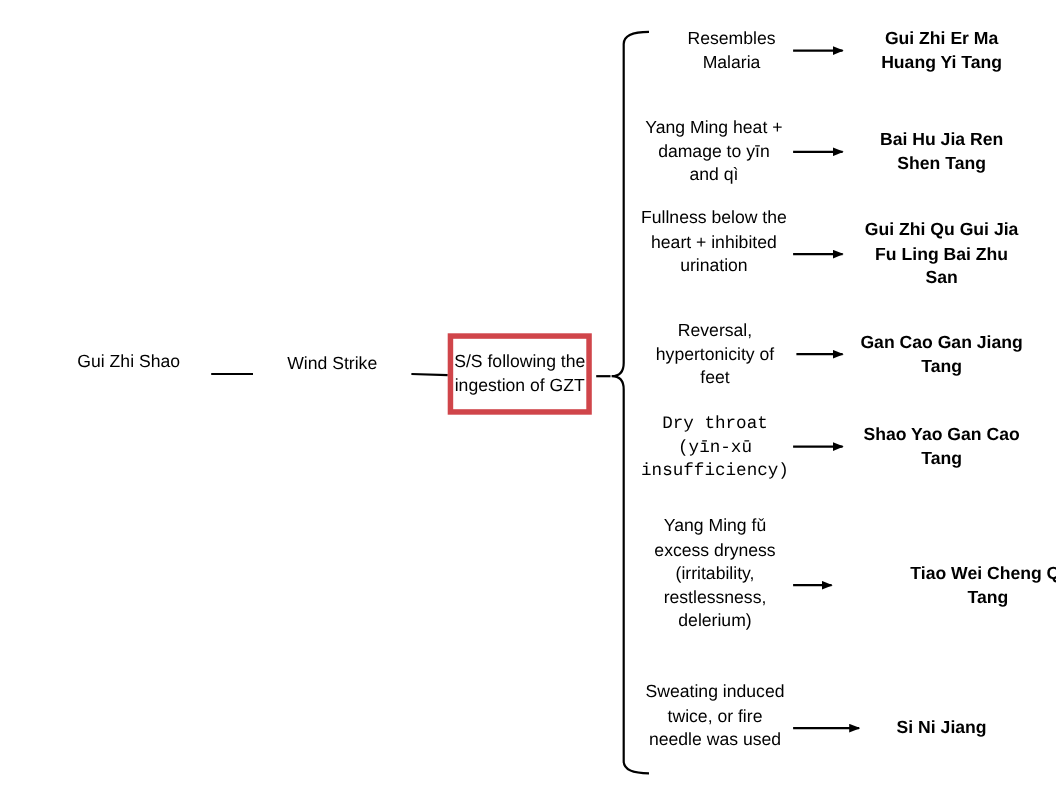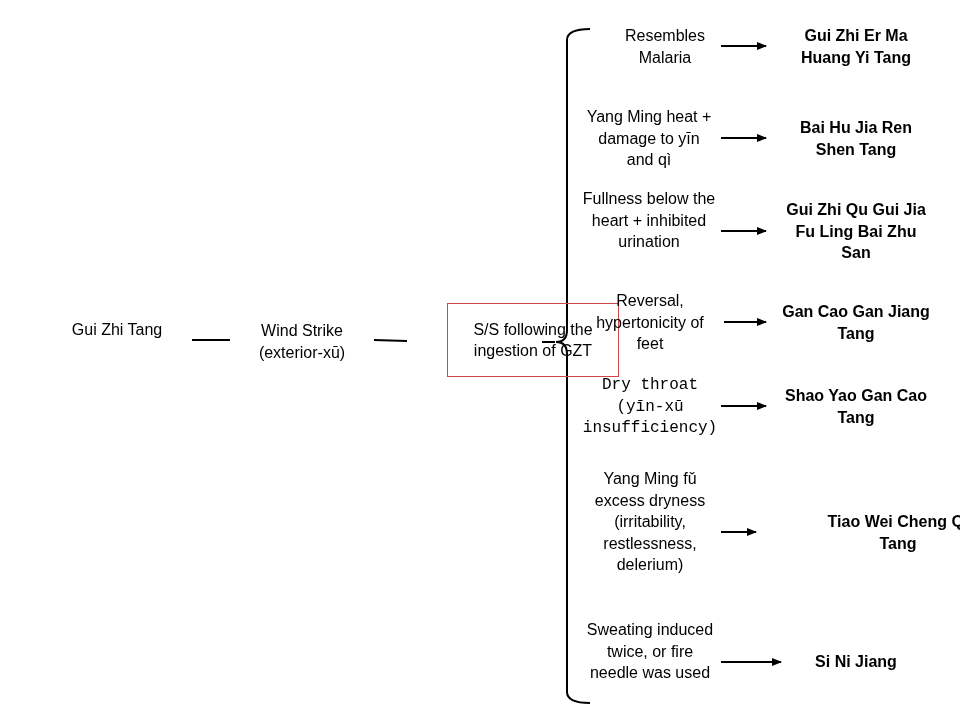--- a/index.html
+++ b/index.html
@@ -1,21 +1,21 @@
 <!DOCTYPE html>
 <html><head>
 <meta charset="utf-8">
 <style>
   html, body { margin:0; padding:0; background:#ffffff; }
   body { width:960px; height:720px; position:relative; overflow:hidden;
          font-family:"Liberation Sans", sans-serif; color:#000; }
   .node { position:absolute; text-align:center; font-size:16px; line-height:21.5px; }
   .result { position:absolute; text-align:center; font-size:16px; line-height:21.5px; font-weight:bold; }
-  .box { position:absolute; left:407px; top:303px; width:172px; height:74px;
-         border:1px solid #b91c1c; box-sizing:border-box; display:flex; align-items:center; justify-content:center;margin-left:40px; }
+  .box { position:absolute; left:407px; top:303px; width:131px; height:74px;
+         border:5px solid #b91c1c; box-sizing:border-box; display:flex; align-items:center; justify-content:center; }
   .box span { font-size:16px; line-height:21.5px; text-align:center; display:block; width:130px; }
   svg.lines { position:absolute; left:0; top:0; }
 </style>
 </head>
 <body>
 
 <svg class="lines" width="960" height="720">
   <defs>
     <marker id="ah" markerWidth="10" markerHeight="8" refX="9" refY="4" orient="auto" markerUnits="userSpaceOnUse">
       <path d="M0,0 L10,4 L0,8 z" fill="#000"></path>
@@ -28,26 +28,25 @@
   <line x1="721" y1="46" x2="766" y2="46" stroke="#000" stroke-width="2" marker-end="url(#ah)"></line>
   <line x1="721" y1="138" x2="766" y2="138" stroke="#000" stroke-width="2" marker-end="url(#ah)"></line>
   <line x1="721" y1="231" x2="766" y2="231" stroke="#000" stroke-width="2" marker-end="url(#ah)"></line>
   <line x1="724" y1="322" x2="766" y2="322" stroke="#000" stroke-width="2" marker-end="url(#ah)"></line>
   <line x1="721" y1="406" x2="766" y2="406" stroke="#000" stroke-width="2" marker-end="url(#ah)"></line>
   <line x1="721" y1="532" x2="756" y2="532" stroke="#000" stroke-width="2" marker-end="url(#ah)"></line>
   <line x1="721" y1="662" x2="781" y2="662" stroke="#000" stroke-width="2" marker-end="url(#ah)"></line>
 </svg>
 
 <div class="node" style="left:52px; top:319px; width:130px;">
-  <div>Gui Zhi Tang</div>
+  <div>Gui Zhi Shao</div>
 </div>
 
 <div class="node" style="left:237px; top:320px; width:130px;">
   <div>Wind Strike</div>
-  <div>(exterior-xū)</div>
 </div>
 
 <div class="box" style="border-color: rgb(208, 69, 74);">
   <span>S/S following the ingestion of GZT</span>
 </div>
 
 <div class="node" style="left:608px; top:25px; width:114px;">Resembles Malaria</div>
 <div class="node" style="left:584px; top:106px; width:130px;">Yang Ming heat + damage to yīn and qì</div>
 <div class="node" style="left:582px; top:188px; width:134px;">Fullness below the heart + inhibited urination</div>
 <div class="node" style="left:584px; top:290px; width:132px;">Reversal, hypertonicity of feet</div>

